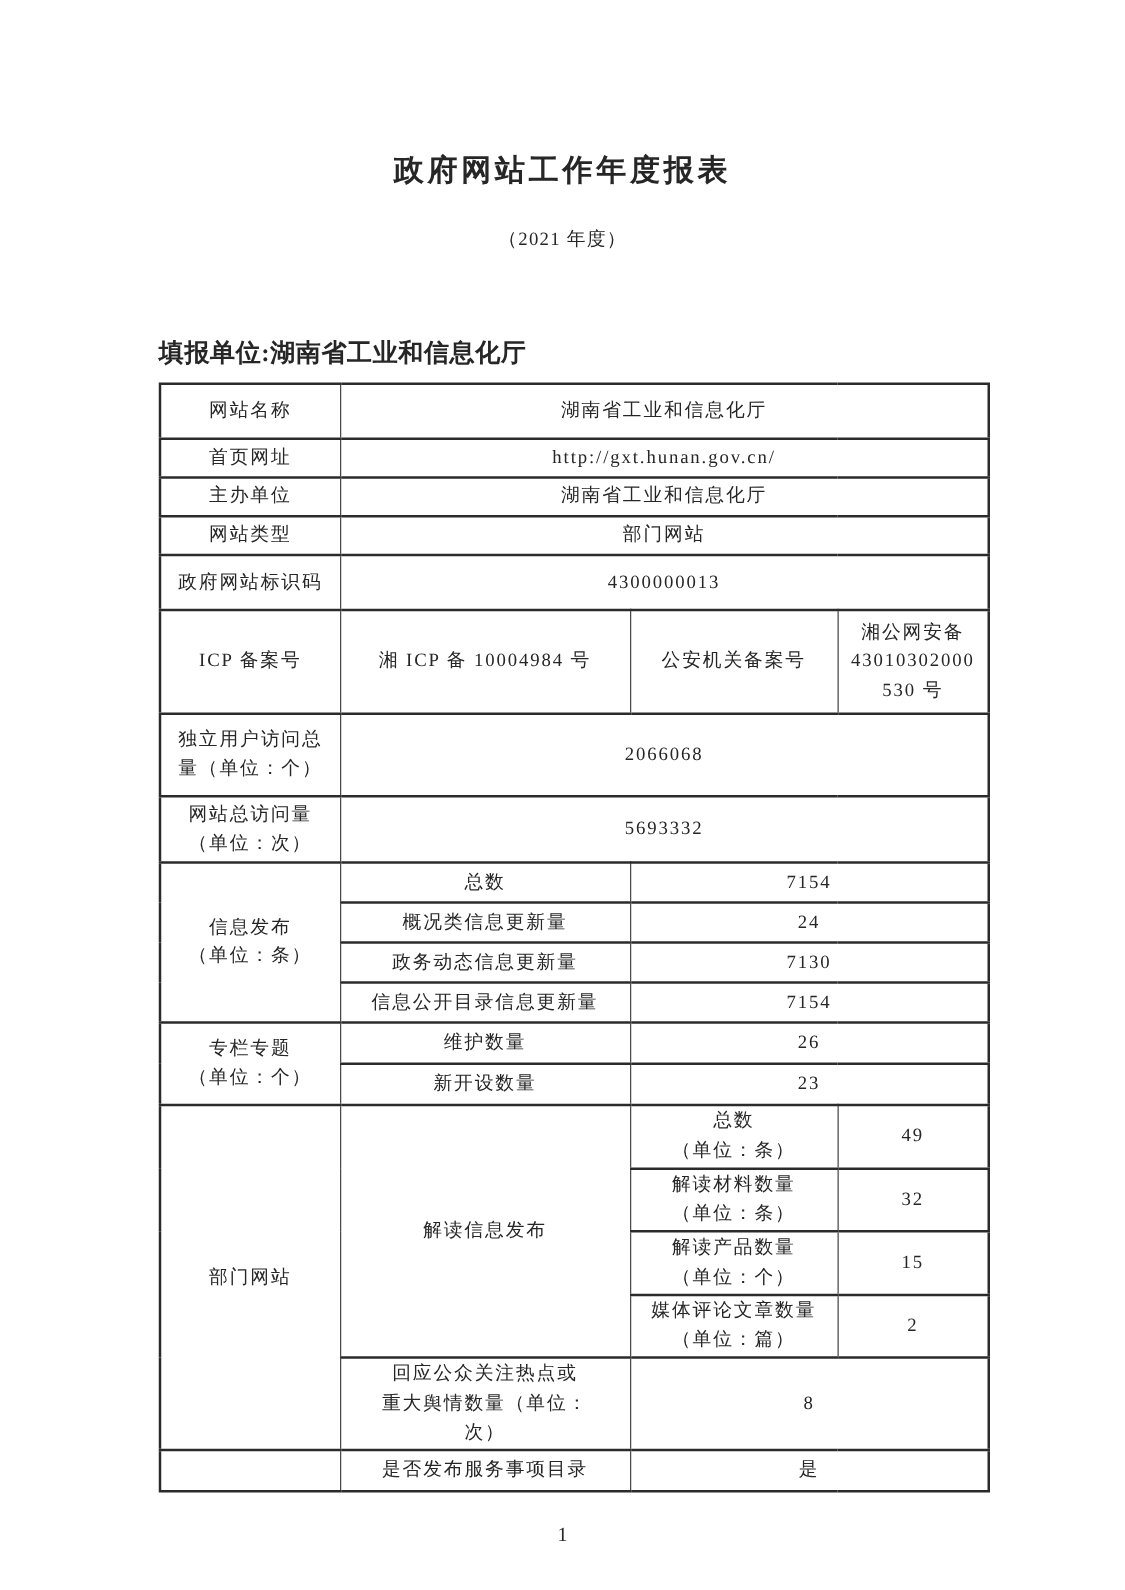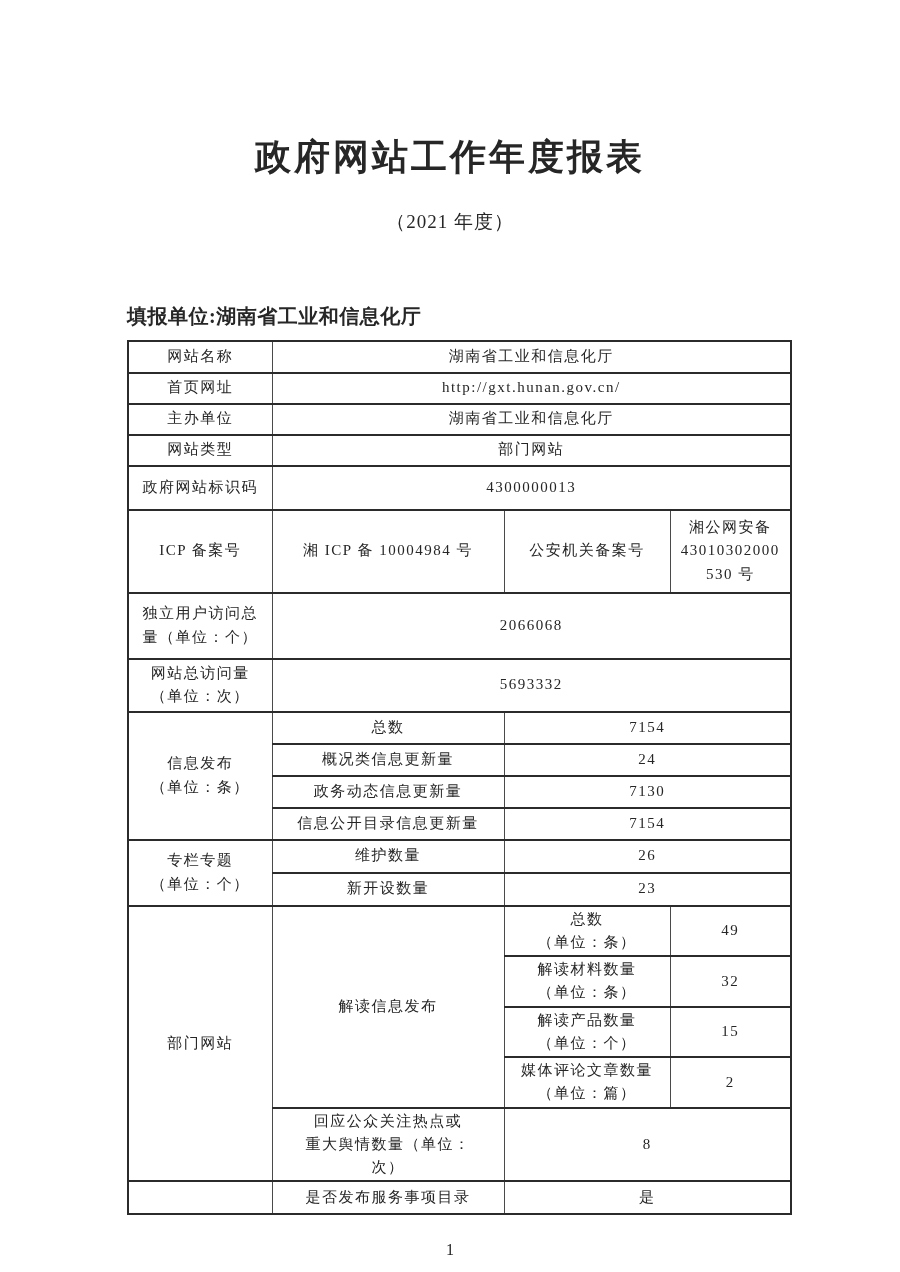--- a/index.html
+++ b/index.html
@@ -3,27 +3,27 @@
 <meta charset="utf-8">
 <style>
   * { box-sizing: border-box; }
   html, body { margin: 0; padding: 0; }
   body {
     width: 900px; height: 1272px; background: #ffffff; overflow: hidden;
     font-family: "Liberation Serif", "DejaVu Serif", serif;
     color: #262626;
   }
   .title {
-    margin: 13px; padding-top: 124px; text-align: center;
-    font-size: 36px; font-weight: bold; letter-spacing: 3px; line-height: 1.1;
+    margin: 0; padding-top: 124px; text-align: center;
+    font-size: 24px; font-weight: bold; letter-spacing: 3px; line-height: 1.1;
     font-family: "Liberation Sans", "DejaVu Sans", sans-serif;
   }
   .subtitle {
     margin-top: 32px; text-align: center;
-    font-size: 19px; letter-spacing: 1px;
+    font-size: 15px; letter-spacing: 1px;
   }
   .unit {
     margin: 68px 0 0 127px;
     font-size: 20px; font-weight: bold; letter-spacing: 0.5px;
   }
   table.report {
     margin: 10px 0 0 127px;
     border-collapse: collapse; table-layout: fixed; width: 663px;
     border: 2px solid #2b2b2b;
   }
@@ -47,21 +47,21 @@
 
   <table class="report">
     <colgroup>
       <col style="width:144px">
         <col style="width:232px">
         <col style="width:166px">
         <col style="width:121px">
     </colgroup>
 
     <tbody>
-        <tr style="height:32px">
+        <tr style="height:44px">
       <td>网站名称</td>
       <td colspan="3">湖南省工业和信息化厅</td>
     </tr>
     <tr style="height:31px">
       <td>首页网址</td>
       <td colspan="3">http://gxt.hunan.gov.cn/</td>
     </tr>
     <tr style="height:31px">
       <td>主办单位</td>
       <td colspan="3">湖南省工业和信息化厅</td>

